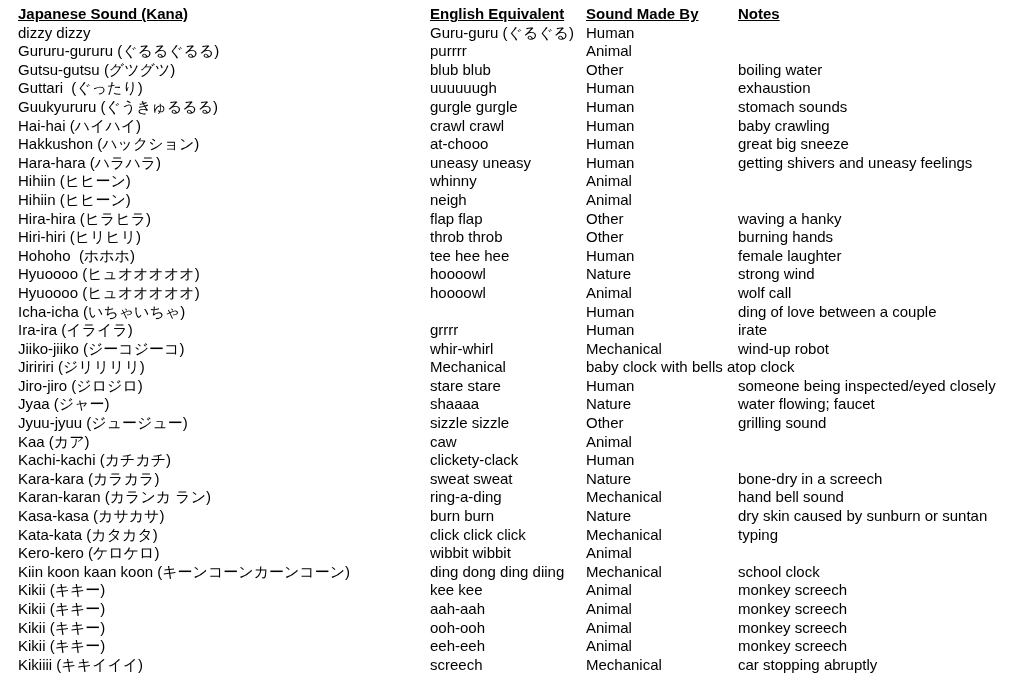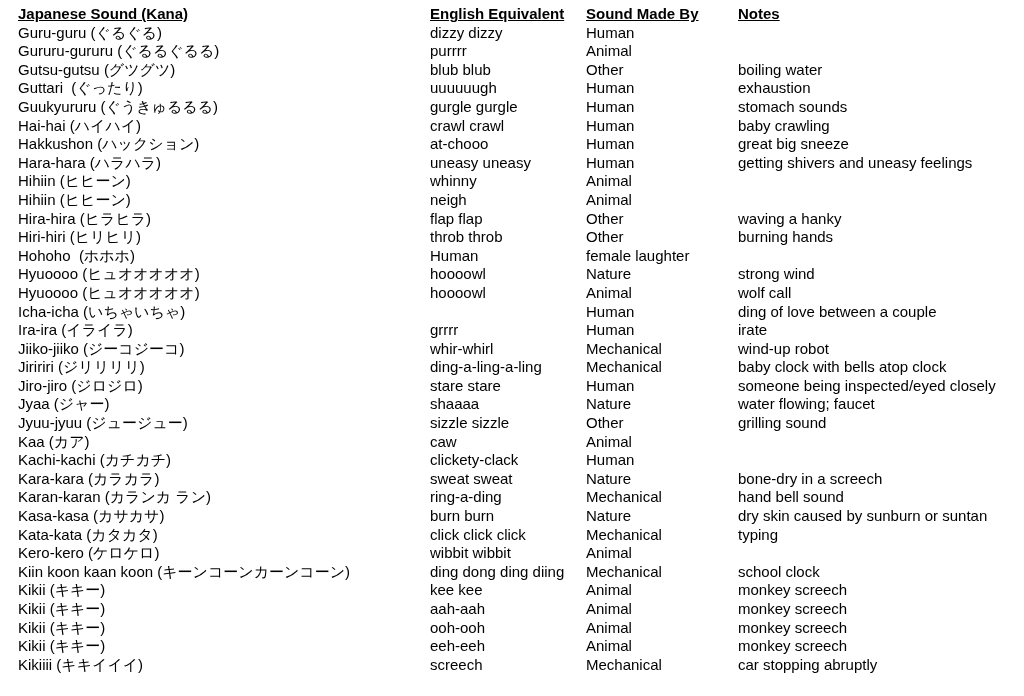--- a/index.html
+++ b/index.html
@@ -41,22 +41,22 @@
 
 <div class="doc">
   <div class="row header">
     <div class="cell"><span>Japanese Sound (Kana)</span></div>
     <div class="cell"><span>English Equivalent</span></div>
     <div class="cell"><span>Sound Made By</span></div>
     <div class="cell"><span>Notes</span></div>
   </div>
   <div id="rows-container">
   <div class="row">
+    <div class="cell">dizzy dizzy</div>
     <div class="cell">Guru-guru (ぐるぐる)</div>
-    <div class="cell">dizzy dizzy</div>
     <div class="cell">Human</div>
     <div class="cell"></div>
   </div>
 
   <div class="row">
     <div class="cell">Gururu-gururu (ぐるるぐるる)</div>
     <div class="cell">purrrr</div>
     <div class="cell">Animal</div>
     <div class="cell"></div>
   </div>
@@ -126,20 +126,21 @@
 
   <div class="row">
     <div class="cell">Hiri-hiri (ヒリヒリ)</div>
     <div class="cell">throb throb</div>
     <div class="cell">Other</div>
     <div class="cell">burning hands</div>
   </div>
 
   <div class="row">
     <div class="cell">Hohoho  (ホホホ)</div>
+    <div class="cell">tee hee hee</div>
     <div class="cell">Human</div>
     <div class="cell">female laughter</div>
   </div>
 
   <div class="row">
     <div class="cell">Hyuoooo (ヒュオオオオオ)</div>
     <div class="cell">hoooowl</div>
     <div class="cell">Nature</div>
     <div class="cell">strong wind</div>
   </div>
@@ -167,21 +168,20 @@
 
   <div class="row">
     <div class="cell">Jiiko-jiiko (ジーコジーコ)</div>
     <div class="cell">whir-whirl</div>
     <div class="cell">Mechanical</div>
     <div class="cell">wind-up robot</div>
   </div>
 
   <div class="row">
     <div class="cell">Jiririri (ジリリリリ)</div>
-    <div class="cell">ding-a-ling-a-ling</div>
     <div class="cell">Mechanical</div>
     <div class="cell">baby clock with bells atop clock</div>
   </div>
 
   <div class="row">
     <div class="cell">Jiro-jiro (ジロジロ)</div>
     <div class="cell">stare stare</div>
     <div class="cell">Human</div>
     <div class="cell">someone being inspected/eyed closely</div>
   </div>

